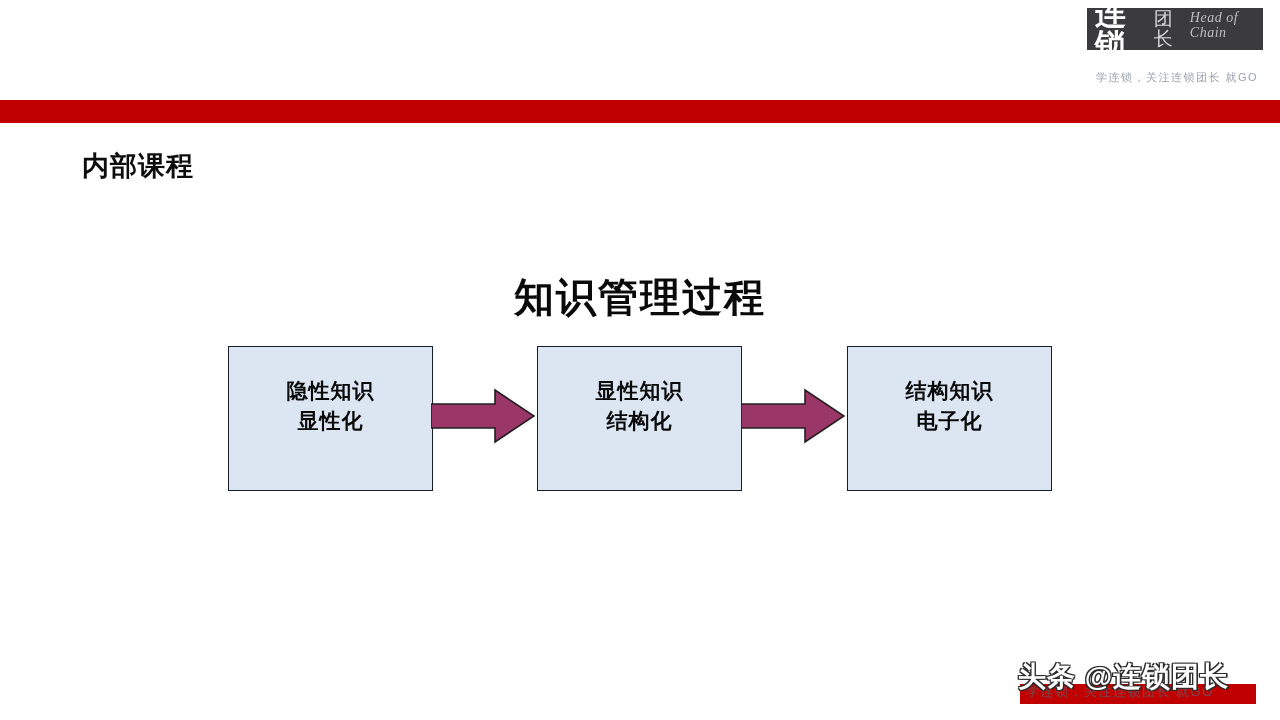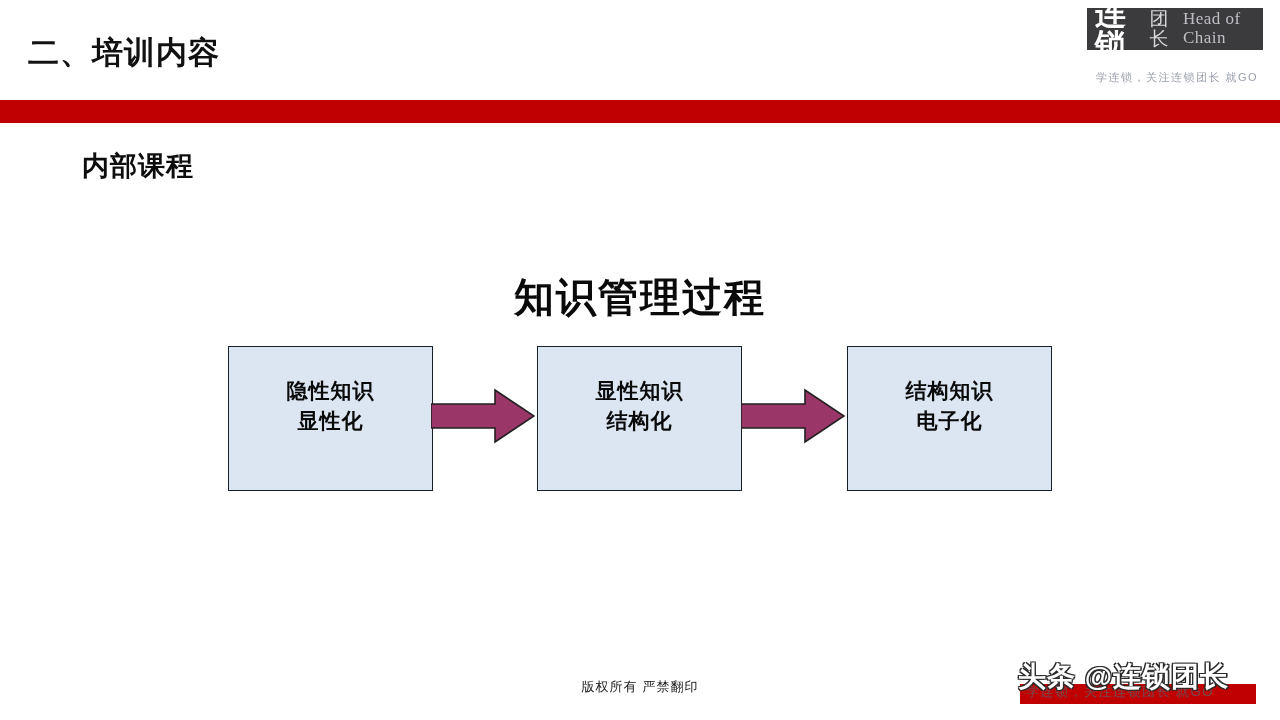--- a/index.html
+++ b/index.html
@@ -75,21 +75,22 @@
     margin-left: 6px;
   }
   .logo-sub-cn {
     color: #d9d9dd;
     font-size: 19px;
     letter-spacing: 3px;
     line-height: 1.05;
   }
   .logo-sub-en {
     color: #bfbfc6;
-    font-size: 17px;
+    font-size: 14px;
+    font-style: italic;
     font-family: "Liberation Serif", "DejaVu Serif", serif;
     letter-spacing: 0.5px;
     line-height: 1.1;
     margin-top: 1px;
   }
   .logo-tagline {
     position: absolute;
     left: 2px;
     top: 62px;
     width: 176px;
@@ -224,21 +225,20 @@
        1.3px -1.3px 0 #2b2b2b,
       -1.3px  1.3px 0 #2b2b2b,
        1.3px  1.3px 0 #2b2b2b;
   }
 </style>
 </head>
 <body>
 
 <div class="slide">
 
-  <div class="slide-title">二、培训内容</div>
 
   <div class="red-bar"></div>
 
   <div class="logo-wrap">
     <div class="logo-box">
       <span class="logo-main">连锁</span>
       <span class="logo-sub-wrap">
         <span class="logo-sub-cn">团长</span>
         <span class="logo-sub-en">Head of Chain</span>
       </span>
@@ -280,21 +280,20 @@
 
     <div class="proc-box" id="box-3">
       <div class="box-text">
         <span>结构知识</span><br>
         <span>电子化</span>
       </div>
     </div>
 
   </div>
 
-  <div class="footer-note">版权所有  严禁翻印</div>
 
   <div class="watermark">
     <div class="wm-band"></div>
     <div class="wm-faint">学连锁，关注连锁团长 就GO</div>
     <div class="wm-text">头条 @连锁团长</div>
   </div>
 
 </div>
 
 </body></html>

